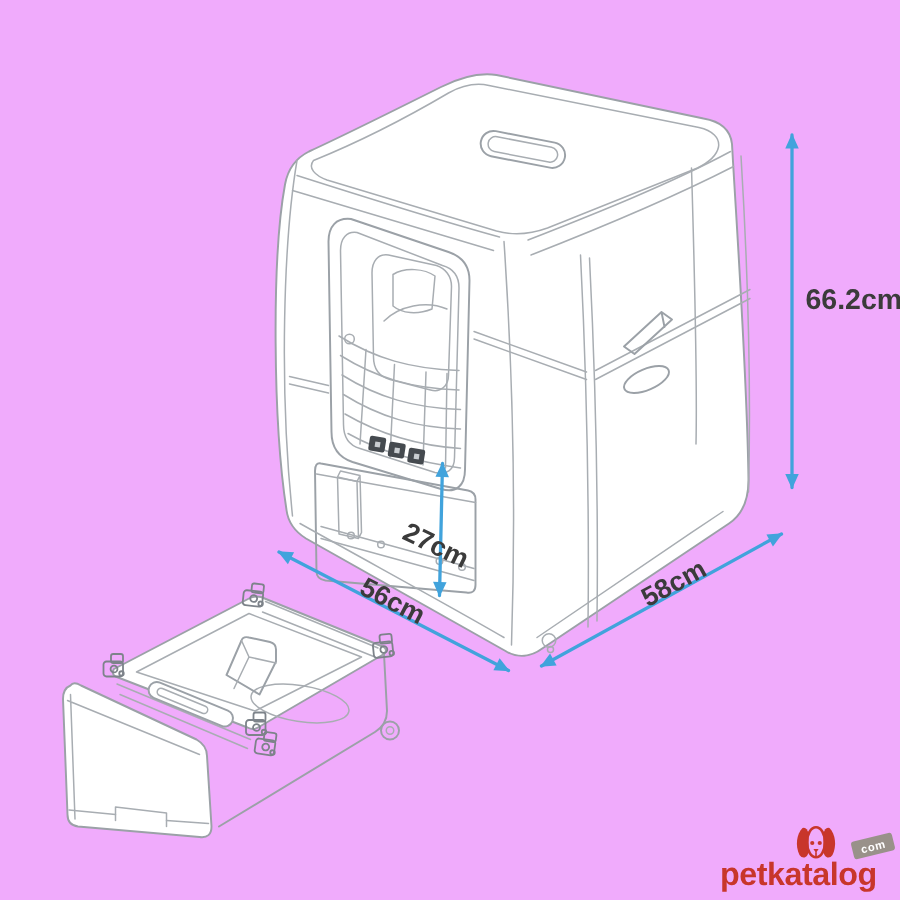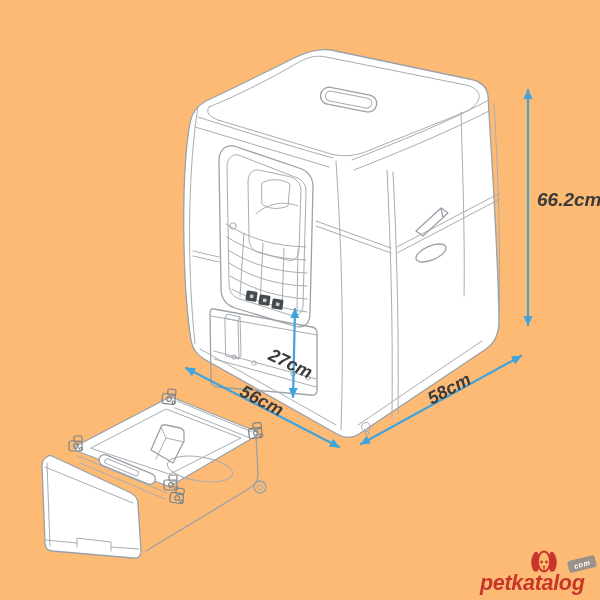--- a/index.html
+++ b/index.html
@@ -1,19 +1,18 @@
 <!DOCTYPE html>
 <html><head>
 <meta charset="utf-8">
 <style>
   html,body{margin:0;padding:0;background:#ffffff;}
   .canvas{
-    position:relative;width:600px;height:600px;background:#fdba74;overflow:hidden;
+    position:relative;width:600px;height:600px;background:#f0abfc;overflow:hidden;
     font-family:"Liberation Sans",sans-serif;
-    font-style:italic;
   }
   svg{position:absolute;left:0;top:0;}
   .line  {stroke:#9ba1a7;fill:none;stroke-width:1.3;stroke-linecap:round;stroke-linejoin:round;}
   .thin  {stroke:#a8adb2;fill:none;stroke-width:1;stroke-linecap:round;stroke-linejoin:round;}
   .dark  {stroke:#7d838a;fill:none;stroke-width:1.2;stroke-linecap:round;stroke-linejoin:round;}
   .fillw {fill:#ffffff;}
   .btn   {fill:#454a4f;stroke:none;}
   .btnmark{fill:#c9cdd1;stroke:none;}
   .arrow {stroke:#41a3dc;stroke-width:2.2;fill:none;stroke-linecap:round;}
   .dim-label{font-family:"Liberation Sans",sans-serif;font-weight:700;fill:#3b3b3b;font-size:18px;}

